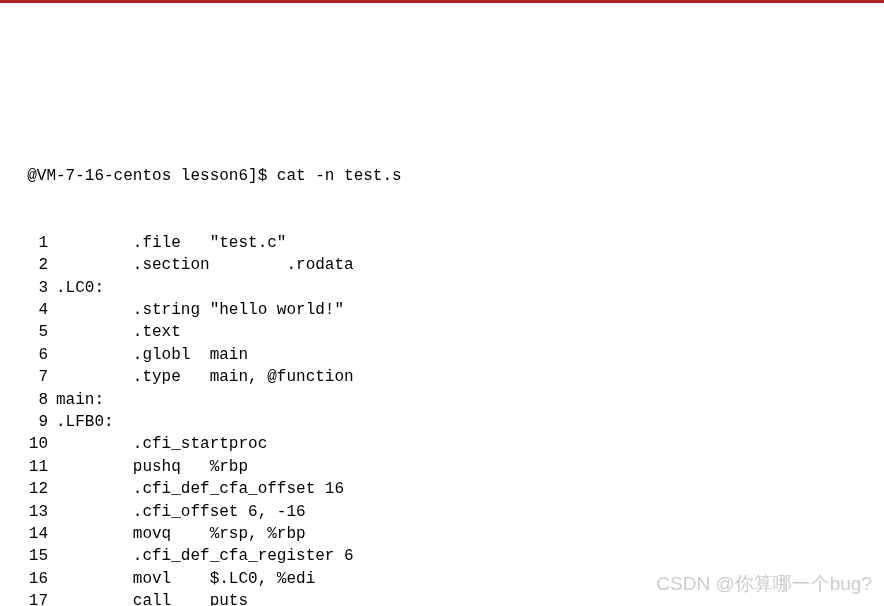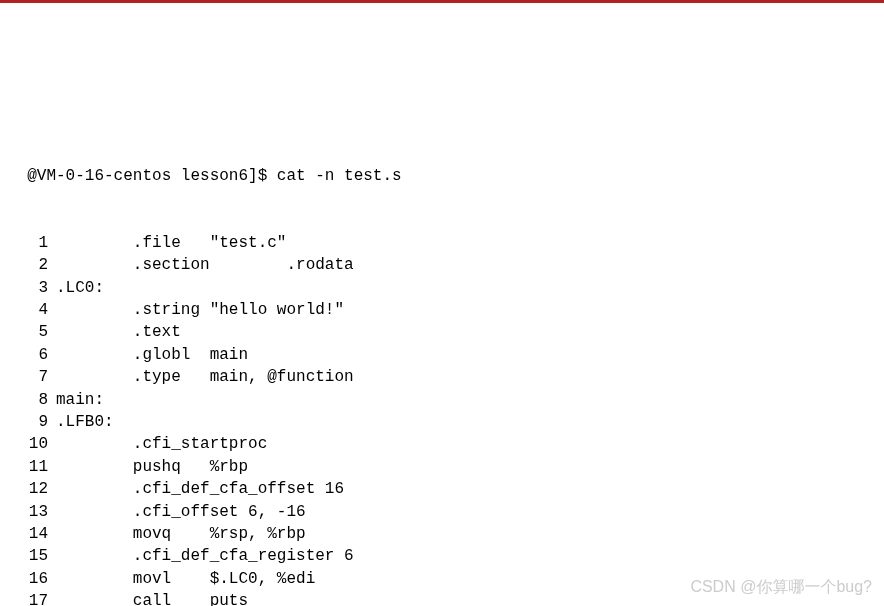--- a/index.html
+++ b/index.html
@@ -42,33 +42,33 @@
     }
     .line-content {
       white-space: pre;
     }
     .watermark {
       position: absolute;
       right: 12px;
       bottom: 8px;
       color: #cccccc;
       font-family: Arial, sans-serif;
-      font-size: 16px;
+      font-size: 19px;
       pointer-events: none;
     }
   </style>
 </head>
 <body>
 
 
 
 <div class="top-border"></div>
 
 <div class="prompt-line">
-  <span>@VM-0-16-centos lesson6]$ cat -n test.s</span>
+  <span>@VM-7-16-centos lesson6]$ cat -n test.s</span>
 </div>
 
 <div id="code-lines"><div class="code-line"><span class="line-num">1</span><span class="line-content">        .file   "test.c"</span></div><div class="code-line"><span class="line-num">2</span><span class="line-content">        .section        .rodata</span></div><div class="code-line"><span class="line-num">3</span><span class="line-content">.LC0:</span></div><div class="code-line"><span class="line-num">4</span><span class="line-content">        .string "hello world!"</span></div><div class="code-line"><span class="line-num">5</span><span class="line-content">        .text</span></div><div class="code-line"><span class="line-num">6</span><span class="line-content">        .globl  main</span></div><div class="code-line"><span class="line-num">7</span><span class="line-content">        .type   main, @function</span></div><div class="code-line"><span class="line-num">8</span><span class="line-content">main:</span></div><div class="code-line"><span class="line-num">9</span><span class="line-content">.LFB0:</span></div><div class="code-line"><span class="line-num">10</span><span class="line-content">        .cfi_startproc</span></div><div class="code-line"><span class="line-num">11</span><span class="line-content">        pushq   %rbp</span></div><div class="code-line"><span class="line-num">12</span><span class="line-content">        .cfi_def_cfa_offset 16</span></div><div class="code-line"><span class="line-num">13</span><span class="line-content">        .cfi_offset 6, -16</span></div><div class="code-line"><span class="line-num">14</span><span class="line-content">        movq    %rsp, %rbp</span></div><div class="code-line"><span class="line-num">15</span><span class="line-content">        .cfi_def_cfa_register 6</span></div><div class="code-line"><span class="line-num">16</span><span class="line-content">        movl    $.LC0, %edi</span></div><div class="code-line"><span class="line-num">17</span><span class="line-content">        call    puts</span></div></div>
 
 
 
 <div class="watermark">CSDN @你算哪一个bug?</div>
 
 
 

